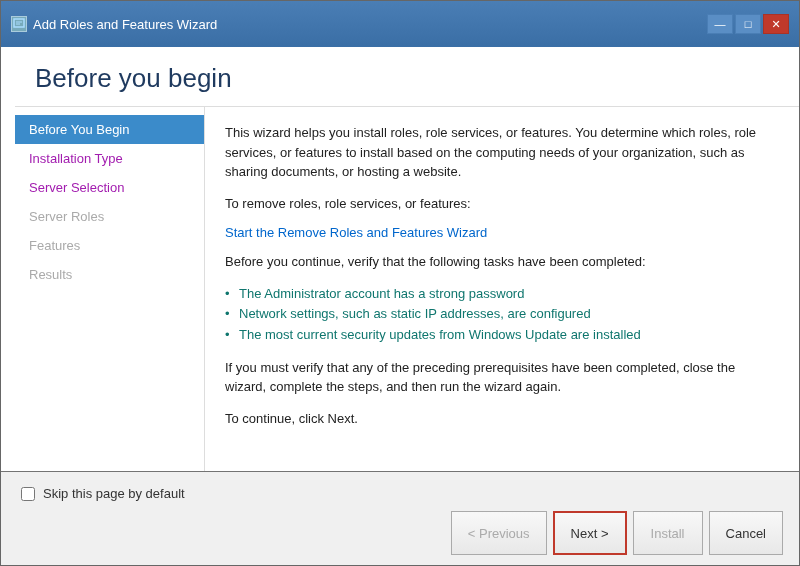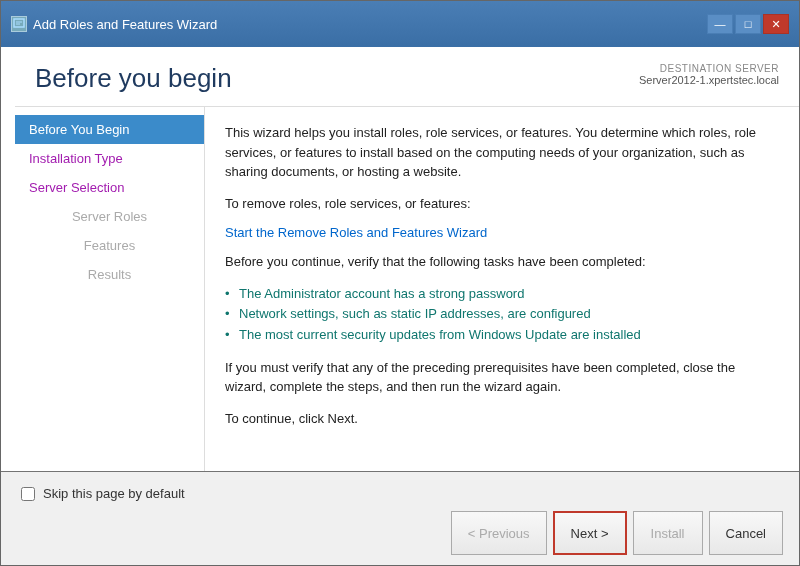--- a/index.html
+++ b/index.html
@@ -121,21 +121,20 @@
       color: #a21caf;
       cursor: pointer;
     }
     .sidebar-item.active {
       background: #3b8bca;
       color: #fff;
     }
     .sidebar-item.disabled {
       color: #aaa;
       cursor: default;
-      text-align: center;
     }
     .content-panel {
       flex: 1;
       padding: 16px 20px;
       overflow-y: auto;
       background: #fff;
     }
     .content-text {
       font-size: 13px;
       color: #222;
@@ -238,24 +237,20 @@
       <button class="title-btn">—</button>
       <button class="title-btn">□</button>
       <button class="title-btn close">✕</button>
     </div>
   </div>
 
   <div class="content-area">
 
     <div class="header-section">
       <h1 class="page-title">Before you begin</h1>
-      <div class="destination-server">
-        <div class="destination-label">DESTINATION SERVER</div>
-        <div class="destination-value">Server2012-1.xpertstec.local</div>
-      </div>
     </div>
 
     <div class="main-body">
 
       <nav class="sidebar">
 
       <div class="sidebar-item active">Before You Begin</div>
           <div class="sidebar-item">Installation Type</div>
           <div class="sidebar-item">Server Selection</div>
           <div class="sidebar-item disabled">Server Roles</div>

